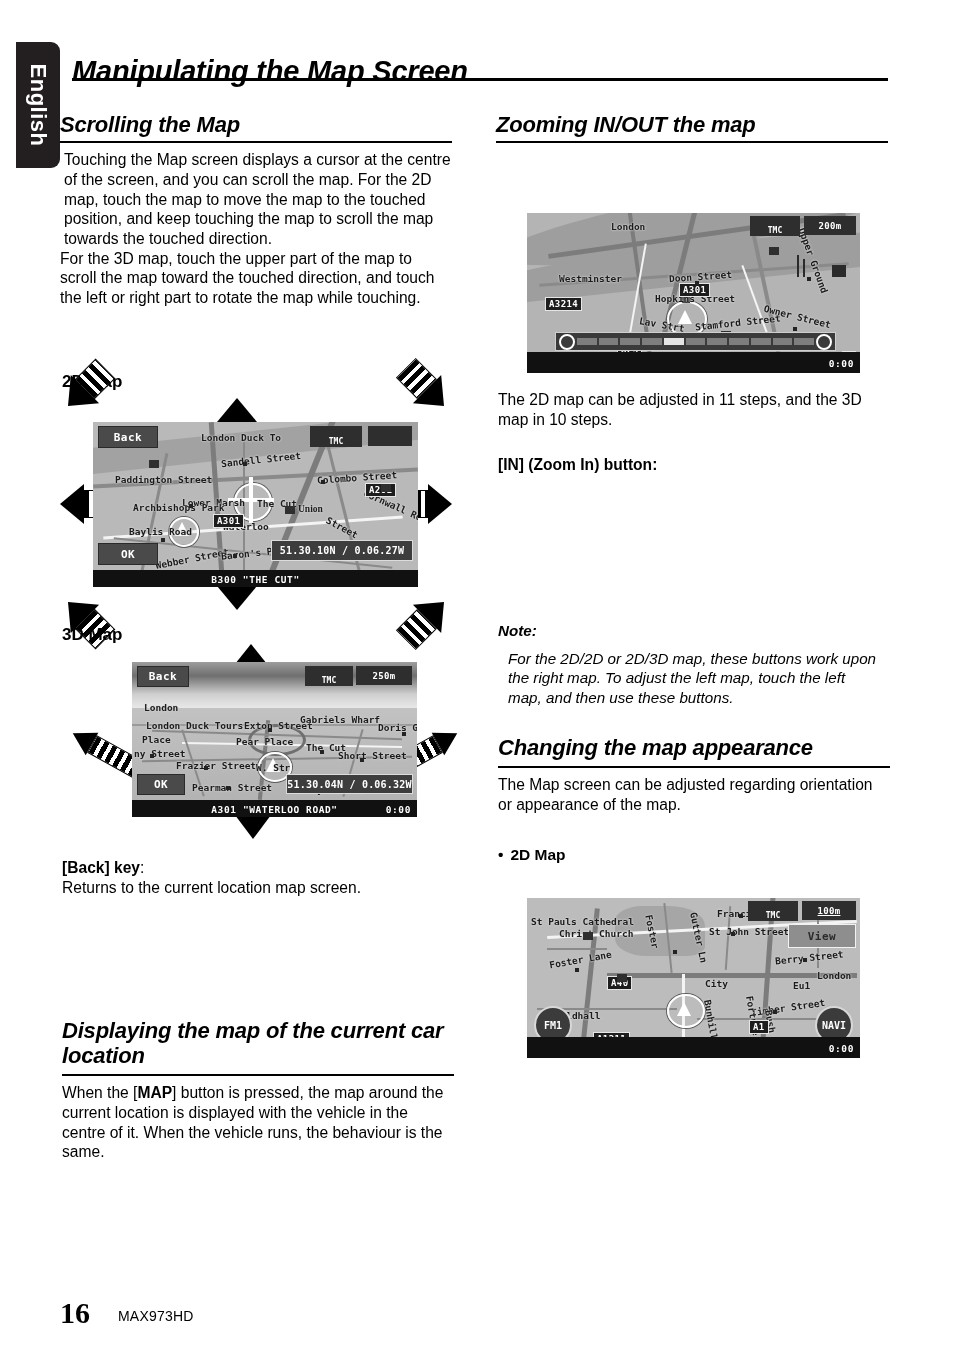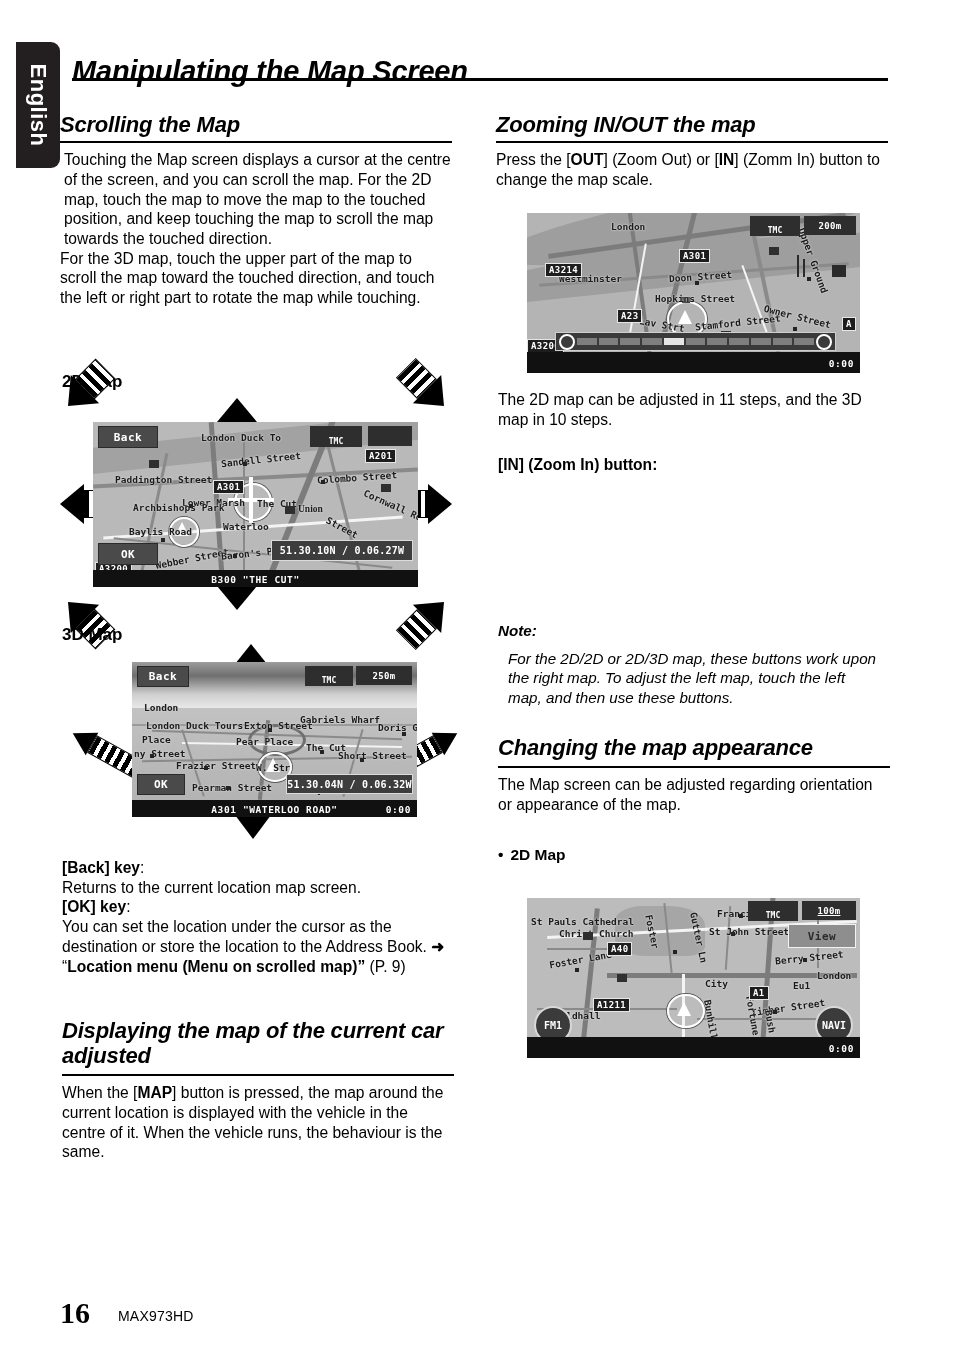--- a/index.html
+++ b/index.html
@@ -213,20 +213,21 @@
     position: absolute;
     background: #1d1d1d;
     color: #ffffff;
     font-size: 9px;
     font-weight: bold;
     padding: 0 3px;
     font-family: "DejaVu Sans Mono", monospace;
     border: 1px solid #e6e6e6;
     letter-spacing: 0.4px;
     line-height: 12px;
+    margin-top: 34px;
   }
   .placelbl {
     position: absolute;
     color: #1b1b1b;
     font-size: 9.5px;
     font-weight: bold;
     font-family: "DejaVu Sans Mono", monospace;
     text-shadow: 0 0 2px #d6d6d6, 0 0 2px #d6d6d6;
     white-space: nowrap;
   }
@@ -513,43 +514,36 @@
           <span class="clock">0:00</span>
         </div>
       </div>
     </div>
 
     <div style="position:absolute; left:2px; top:858px; width:392px;">
       <p class="body">
         <b>[Back] key</b><span>:</span><br>
         <span>Returns to the current location map screen.</span>
       </p>
-      <p class="body">
-        <b>[OK] key</b><span>:</span><br>
-        <span>You can set the location under the cursor as the destination or store the location to the Address Book. </span><b class="arrow-glyph">➜</b><span> “</span><b>Location menu (Menu on scrolled map)</b><b>”</b><span> (P. 9)</span>
-      </p>
     </div>
 
     <div style="position:absolute; left:2px; top:1018px; width:392px;">
-      <div class="h2">Displaying the map of the current car adjusted</div>
+      <div class="h2">Displaying the map of the current car location</div>
       <div class="h2-rule" style="margin-top:6px;"></div>
       <p class="body">
         <span>When the [</span><b>MAP</b><span>] button is pressed, the map around the current location is displayed with the vehicle in the centre of it. When the vehicle runs, the behaviour is the same.</span>
       </p>
     </div>
   </div>
 
   <div class="col col-right">
 
     <div style="position:absolute; left:0; top:112px; width:392px;">
       <div class="h2">Zooming IN/OUT the map</div>
       <div class="h2-rule"></div>
-      <p class="body">
-        <span>Press the [</span><b>OUT</b><span>] (Zoom Out) or [</span><b>IN</b><span>] (Zomm In) button to change the map scale.</span>
-      </p>
     </div>
 
     <div class="navshot" style="position:absolute; left:31px; top:213px; width:333px; height:160px; background:#b4b4b4;">
 
       <div class="river" style="left:-30px; top:-20px; width:420px; height:54px; border-radius:50%; transform:rotate(-10deg); background:#9e9e9e;"></div>
       <div class="river" style="left:-40px; top:30px; width:440px; height:40px; border-radius:50% 50% 0 0; transform:rotate(-6deg); background:#9e9e9e;"></div>
 
       <div class="road-line road-thick" style="left:20px; top:20px; width:300px; height:5px; transform:rotate(-8deg);"></div>
       <div class="road-line road-thick" style="left:150px; top:-20px; width:5px; height:160px; transform:rotate(14deg);"></div>
       <div class="road-line road-thick" style="left:110px; top:-10px; width:4px; height:150px; transform:rotate(-8deg);"></div>

